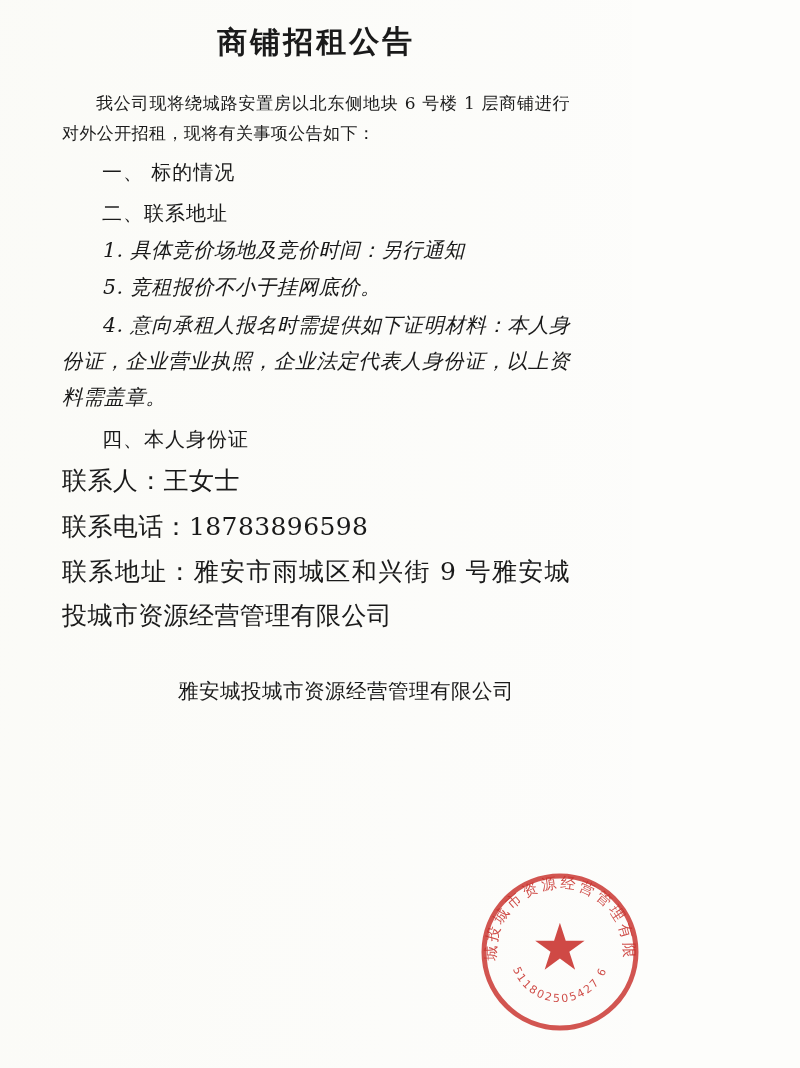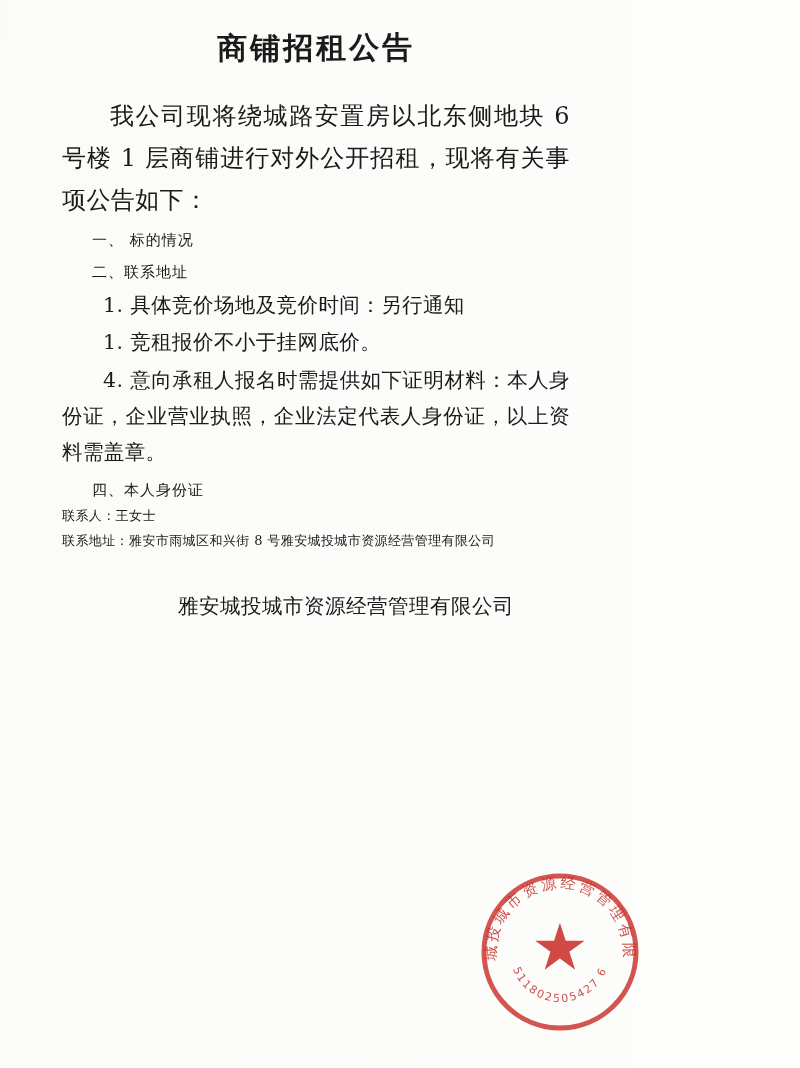--- a/index.html
+++ b/index.html
@@ -13,58 +13,59 @@
     font-family: "DejaVu Serif", "Liberation Serif", serif;
     color: #1a1a1a;
     position: relative;
     overflow: hidden;
   }
   .page {
     position: relative;
     width: 632px;
     height: 1068px;
     box-sizing: border-box;
-    padding: 20px 62px 0 62px;
+    padding: 14px 62px 0 62px;
     background:
       linear-gradient(95deg, rgba(250,250,245,0.6), rgba(255,255,255,0.2)),
       #fcfcfa;
   }
   .doc-title {
     text-align: center;
     font-size: 30px;
     font-weight: bold;
     letter-spacing: 3px;
     margin: 8px 0 26px 0;
     font-family: "DejaVu Serif", "Liberation Serif", serif;
   }
   p.para {
-    font-size: 24px;
+    font-size: 17px;
     line-height: 1.75;
     margin: 0 0 2px 0;
     text-align: justify;
     text-indent: 2em;
     letter-spacing: 0.4px;
   }
   p.section {
-    font-size: 15px;
+    font-size: 20px;
     line-height: 1.75;
     margin: 6px 0 2px 0;
     text-indent: 2em;
     letter-spacing: 1px;
   }
   p.listitem {
     font-size: 20.5px;
     line-height: 1.75;
     margin: 0 0 2px 0;
     text-indent: 2em;
     letter-spacing: 0.4px;
     text-align: justify;
+    font-style: italic;
   }
   p.contact {
-    font-size: 13px;
+    font-size: 25px;
     line-height: 1.75;
     margin: 0 0 2px 0;
     text-indent: 0;
     letter-spacing: 0.4px;
     text-align: justify;
   }
   .signature {
     margin-top: 34px;
     text-align: right;
     padding-right: 56px;
@@ -99,26 +100,27 @@
 
   <h1 class="doc-title skew">商铺招租公告</h1>
 
   <p class="para">我公司现将绕城路安置房以北东侧地块 6 号楼 1 层商铺进行对外公开招租，现将有关事项公告如下：</p>
 
   <p class="section">一、 标的情况</p>
 
   <p class="section">二、联系地址</p>
 
   <p class="listitem">1. 具体竞价场地及竞价时间：另行通知</p>
-  <p class="listitem">1. 竞租报价不小于挂网底价。</p>
+  <p class="listitem">5. 竞租报价不小于挂网底价。</p>
   <p class="listitem">4. 意向承租人报名时需提供如下证明材料：本人身份证，企业营业执照，企业法定代表人身份证，以上资料需盖章。</p>
 
   <p class="section">四、本人身份证</p>
   <p class="contact">联系人：王女士</p>
-  <p class="contact">联系地址：雅安市雨城区和兴街 8 号雅安城投城市资源经营管理有限公司</p>
+  <p class="contact">联系电话：18783896598</p>
+  <p class="contact">联系地址：雅安市雨城区和兴街 9 号雅安城投城市资源经营管理有限公司</p>
 
   <div class="signature">
     <div>雅安城投城市资源经营管理有限公司</div>
   </div>
 
   <div class="stamp">
     <svg width="180" height="180" viewBox="0 0 180 180">
       <defs>
         <path id="arcTop" d="M 26,90 A 64,64 0 0 1 154,90" fill="none"></path>
         <path id="arcBottom" d="M 40,90 A 50,50 0 0 0 140,90" fill="none"></path>

